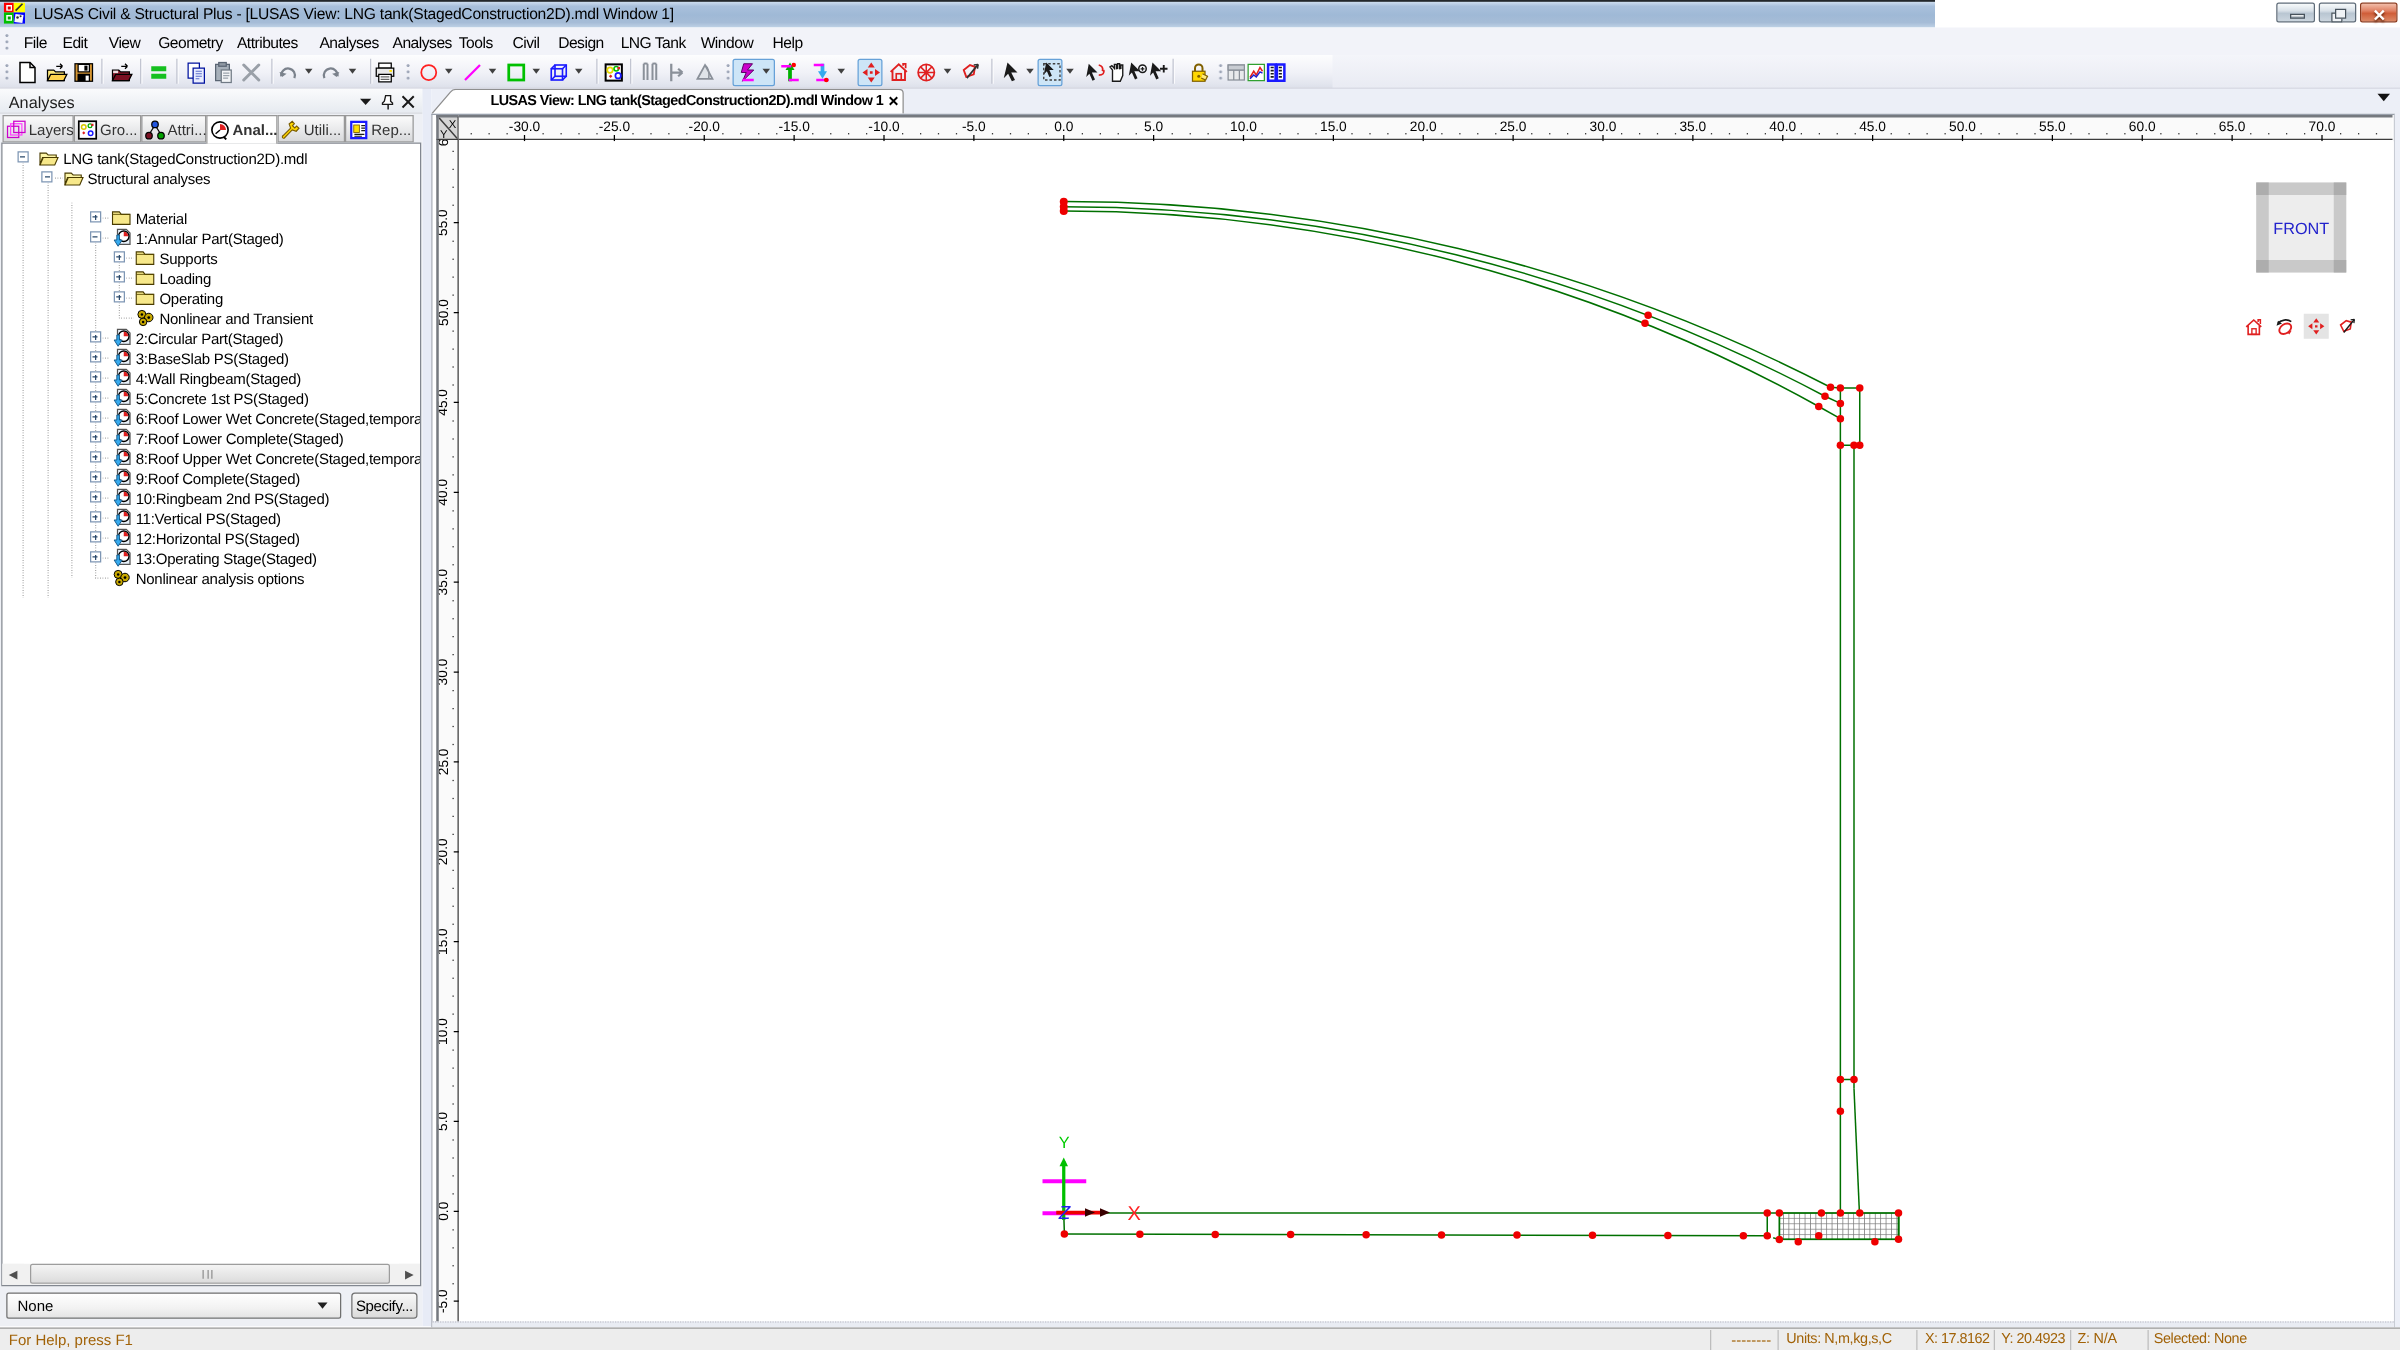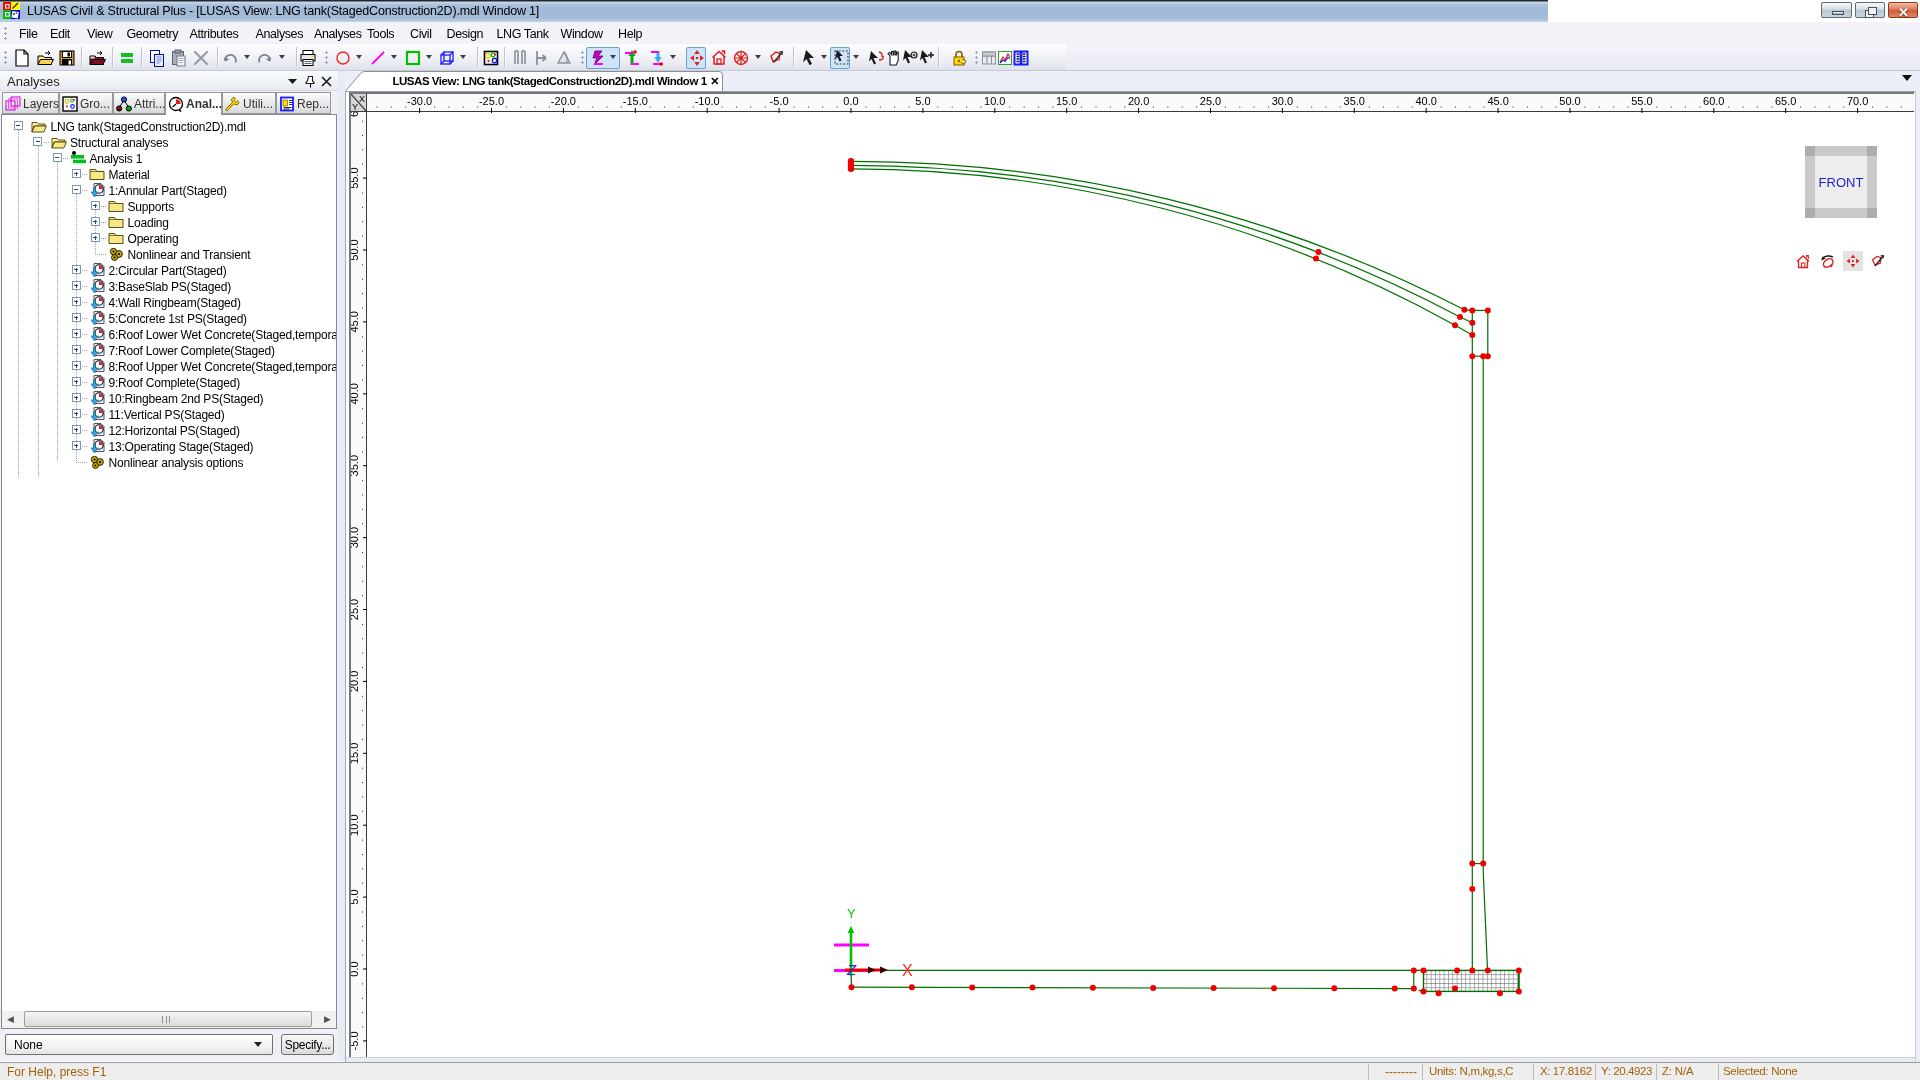--- a/index.html
+++ b/index.html
@@ -382,32 +382,20 @@
       <div style="position:absolute;left:0;top:19px;width:600px;height:16px">
         <div style="position:absolute;left:31.0px;top:3px;width:9px;height:9px;border:1px solid #7e96b4;background:#fff">
           <div style="position:absolute;left:1.5px;top:3px;width:4px;height:1px;background:#2b4a6b"></div>
         </div>
         <svg style="position:absolute;left:48.5px;top:0px" width="17" height="16" viewBox="0 0 17 16">
           <path d="M1 4.5 h5 l1.5 1.5 h6.5 v2 h-11 l-2 6z" fill="#fdf6a8" stroke="#4a3c00" stroke-width=".9"></path>
           <path d="M1 14 l2.6-6 h11.8 l-2.6 6z" fill="#f7e88a" stroke="#4a3c00" stroke-width=".9"></path>
         </svg>
         <div style="position:absolute;left:68.0px;top:1.5px;font-size:12px;letter-spacing:-0.2px;white-space:nowrap">Structural analyses</div>
         <div style="position:absolute;left:41.5px;top:7.5px;width:6.0px;height:1px;background-image:linear-gradient(90deg,#a0a0a0 1px,transparent 1px);background-size:2px 1px"></div>
-      </div>
-      <div style="position:absolute;left:0;top:35px;width:600px;height:16px">
-        <div style="position:absolute;left:50.5px;top:3px;width:9px;height:9px;border:1px solid #7e96b4;background:#fff">
-          <div style="position:absolute;left:1.5px;top:3px;width:4px;height:1px;background:#2b4a6b"></div>
-        </div>
-        <svg style="position:absolute;left:68px;top:0px" width="17" height="16" viewBox="0 0 17 16">
-          <circle cx="4" cy="3" r="2" fill="#000"></circle>
-          <rect x="1" y="5" width="13" height="3.6" fill="#00c020"></rect>
-          <rect x="3" y="9.6" width="13" height="3.6" fill="#00c020"></rect>
-        </svg>
-        <div style="position:absolute;left:87.5px;top:1.5px;font-size:12px;letter-spacing:-0.2px;white-space:nowrap">Analysis 1</div>
-        <div style="position:absolute;left:61px;top:7.5px;width:6px;height:1px;background-image:linear-gradient(90deg,#a0a0a0 1px,transparent 1px);background-size:2px 1px"></div>
       </div>
       <div style="position:absolute;left:0;top:51px;width:600px;height:16px">
         <div style="position:absolute;left:69.5px;top:3px;width:9px;height:9px;border:1px solid #7e96b4;background:#fff">
           <div style="position:absolute;left:1.5px;top:3px;width:4px;height:1px;background:#2b4a6b"></div>
           <div style="position:absolute;left:3px;top:1.5px;width:1px;height:4px;background:#2b4a6b"></div>
         </div>
         <svg style="position:absolute;left:87px;top:0px" width="17" height="16" viewBox="0 0 17 16">
           <path d="M1 3.5 h5.5 l1.5 2 h7 v8 h-14z" fill="#f7e88a" stroke="#4a3c00" stroke-width=".9"></path>
           <path d="M1 5.5 h14" stroke="#5a4a00" stroke-width=".7"></path>
         </svg>

